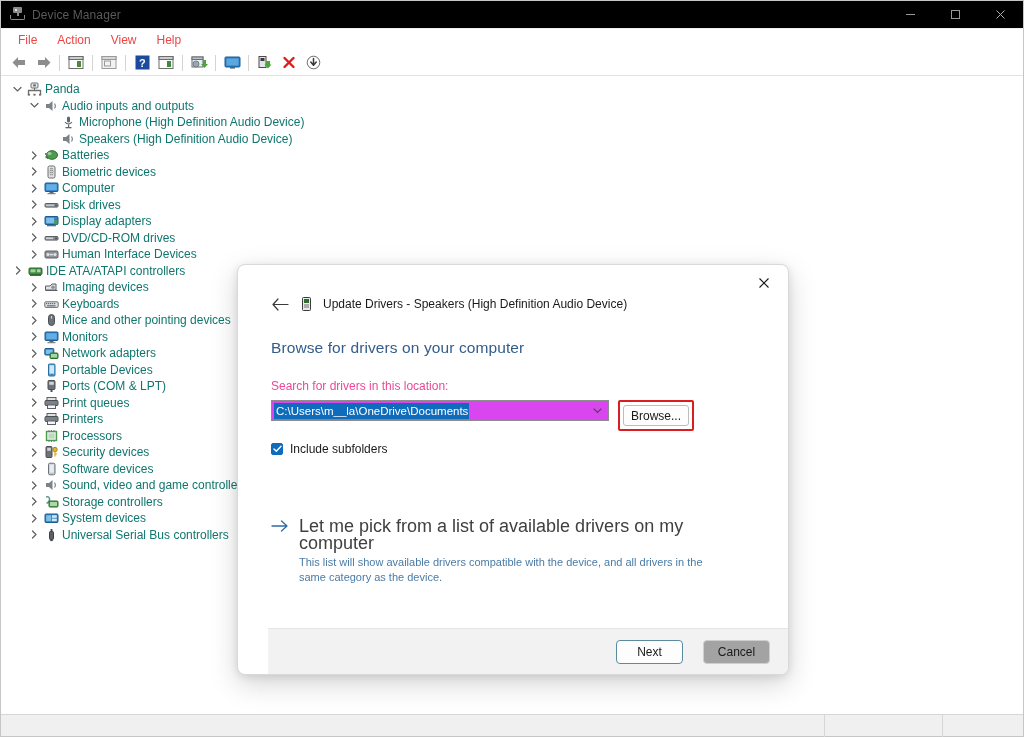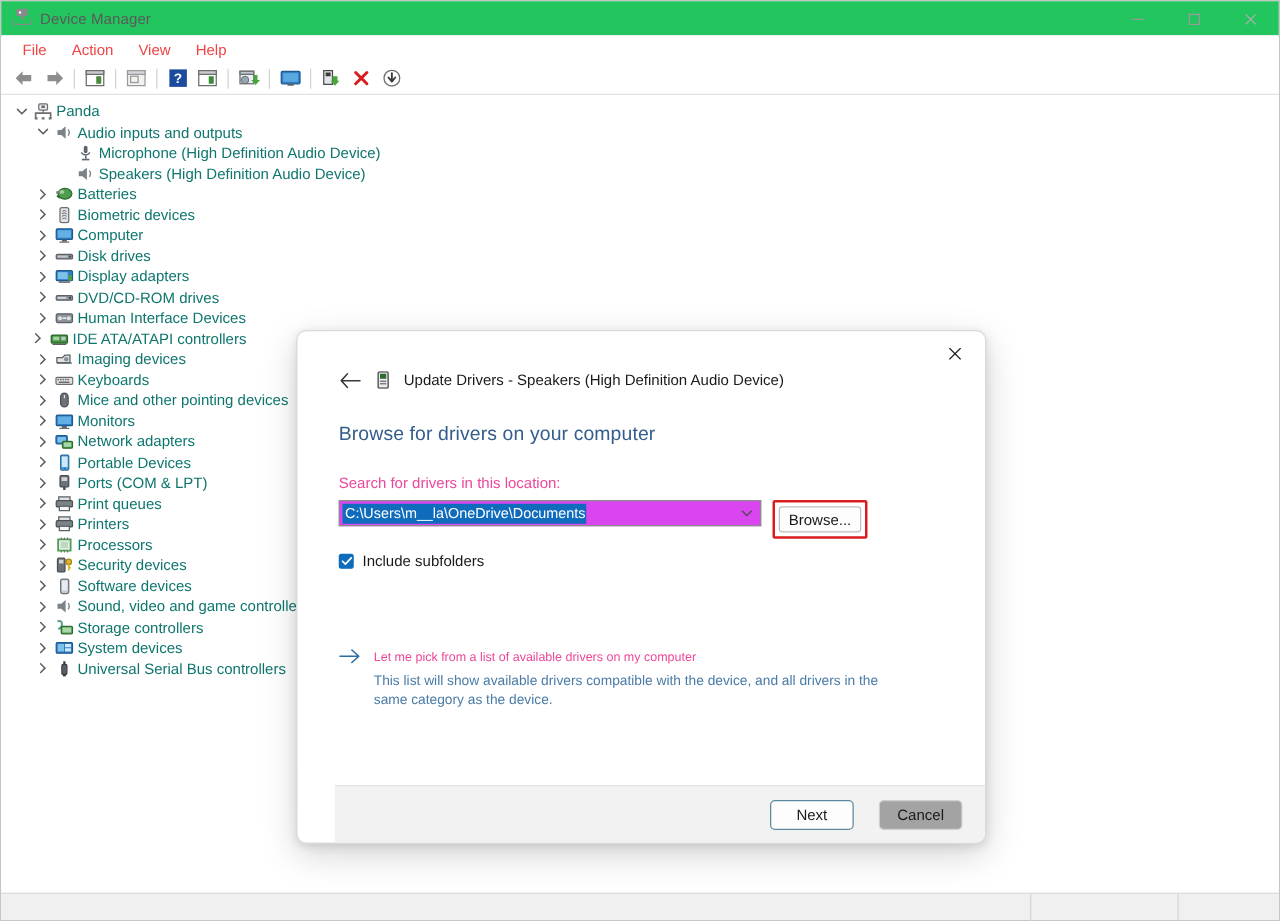--- a/index.html
+++ b/index.html
@@ -13,22 +13,22 @@
     position: relative;
     width: 1024px; height: 737px;
     background: #ffffff;
     border: 1px solid #c6c6c6;
     display: flex; flex-direction: column;
   }
 
   
   .titlebar {
     height: 28px; flex: 0 0 28px;
-    background: #22c55e;
-    display: flex; 
+    background: #000000;
+    display: flex; align-items: center;
     border-bottom: 1px solid #f0f0f0;
   }
   .title-left { display: flex; align-items: center; padding-left: 9px; gap: 7px; flex: 1; }
   .app-icon { width: 15px; height: 15px; position: relative; }
   .app-icon .ai-body {
     position: absolute; left: 3px; top: 0px; width: 9px; height: 6px;
     background: #8a8a8a; border-radius: 1px;
   }
   .app-icon .ai-dot { position:absolute; left:5px; top:1.5px; width:2px; height:2px; background:#fff; border-radius:50%; }
   .app-icon .ai-base {
@@ -139,21 +139,21 @@
   .check-row { display: flex; align-items: center; gap: 7px; margin-top: 11px; }
   .checkbox {
     width: 12px; height: 12px; border-radius: 2px; background: #0f6cbd; border: 1px solid #0f6cbd;
     display: flex; align-items: center; justify-content: center;
   }
   .checkbox svg { display:block; }
   .check-label { font-size: 12px; color: #1a1a1a; }
 
   .pick-block { margin-top: 62px; display: flex; gap: 11px; align-items: flex-start; }
   .pick-arrow { color: #335d8a; font-size: 15px; line-height: 16px; padding-top: 1px; }
-  .pick-link { font-size: 10px; color: #ec4899; line-height: 17px; }
+  .pick-link { font-size: 18px; color: #404040; line-height: 17px; }
   .pick-desc { font-size: 11px; color: #4a7ba6; line-height: 14.5px; margin-top: 3px; max-width: 412px; }
 
   .dlg-footer {
     height: 46px; flex: 0 0 46px; background: #f2f2f2; border-top: 1px solid #e4e4e4;
     display: flex; align-items: center; justify-content: flex-end; gap: 20px; padding-right: 18px; margin-left: 30px;
   }
   .btn-next { width: 67px; height: 24px; border: 1px solid #5b8a9e; border-radius: 4px; background: #fdfdfd; }
   .btn-cancel { width: 67px; height: 24px; border: 1px solid #cfcfcf; border-radius: 4px; background: #a3a3a3; }
 </style>
 </head>
@@ -435,21 +435,21 @@
           <span class="ticon">
             <svg width="15" height="14" viewBox="0 0 15 14">
               <rect x="1" y="4" width="13" height="7" rx="1.2" fill="#8d9298" stroke="#5c6066"></rect>
               <circle cx="4" cy="7.5" r="1.6" fill="#dfe3e6"></circle>
               <circle cx="11" cy="7.5" r="1.6" fill="#dfe3e6"></circle>
               <rect x="6" y="6.8" width="3" height="1.5" fill="#dfe3e6"></rect>
             </svg>
           </span>
           <span class="tlabel">Human Interface Devices</span>
         </div>
-        <div class="tree-row" style="padding-left: 21px;">
+        <div class="tree-row" style="padding-left: 9px;">
           <span class="chev">
             <svg width="7" height="9" viewBox="0 0 7 9">
               <path d="M1.5 1 L5 4.5 L1.5 8" stroke="#5e5e5e" stroke-width="1.2" fill="none" stroke-linecap="round"></path>
             </svg>
           </span>
           <span class="ticon">
             <svg width="15" height="14" viewBox="0 0 15 14">
               <rect x="1" y="4" width="13" height="6.5" rx="1" fill="#3f8f3f" stroke="#2a6a2a"></rect>
               <rect x="2.5" y="5.3" width="5" height="3" fill="#9fd29f"></rect>
               <rect x="9" y="5.3" width="3.5" height="3" fill="#bfc5ca"></rect>

